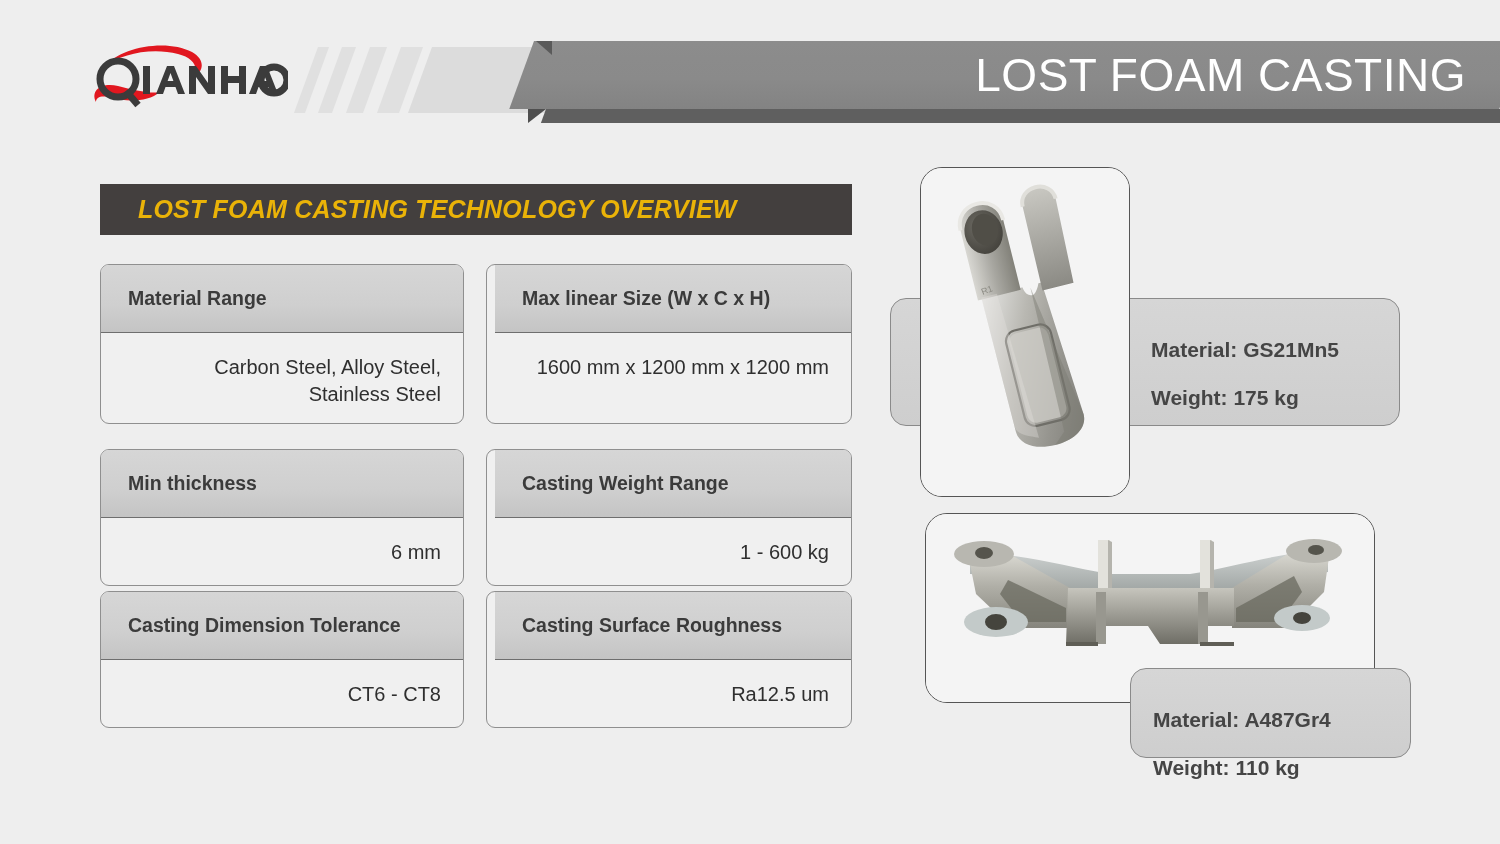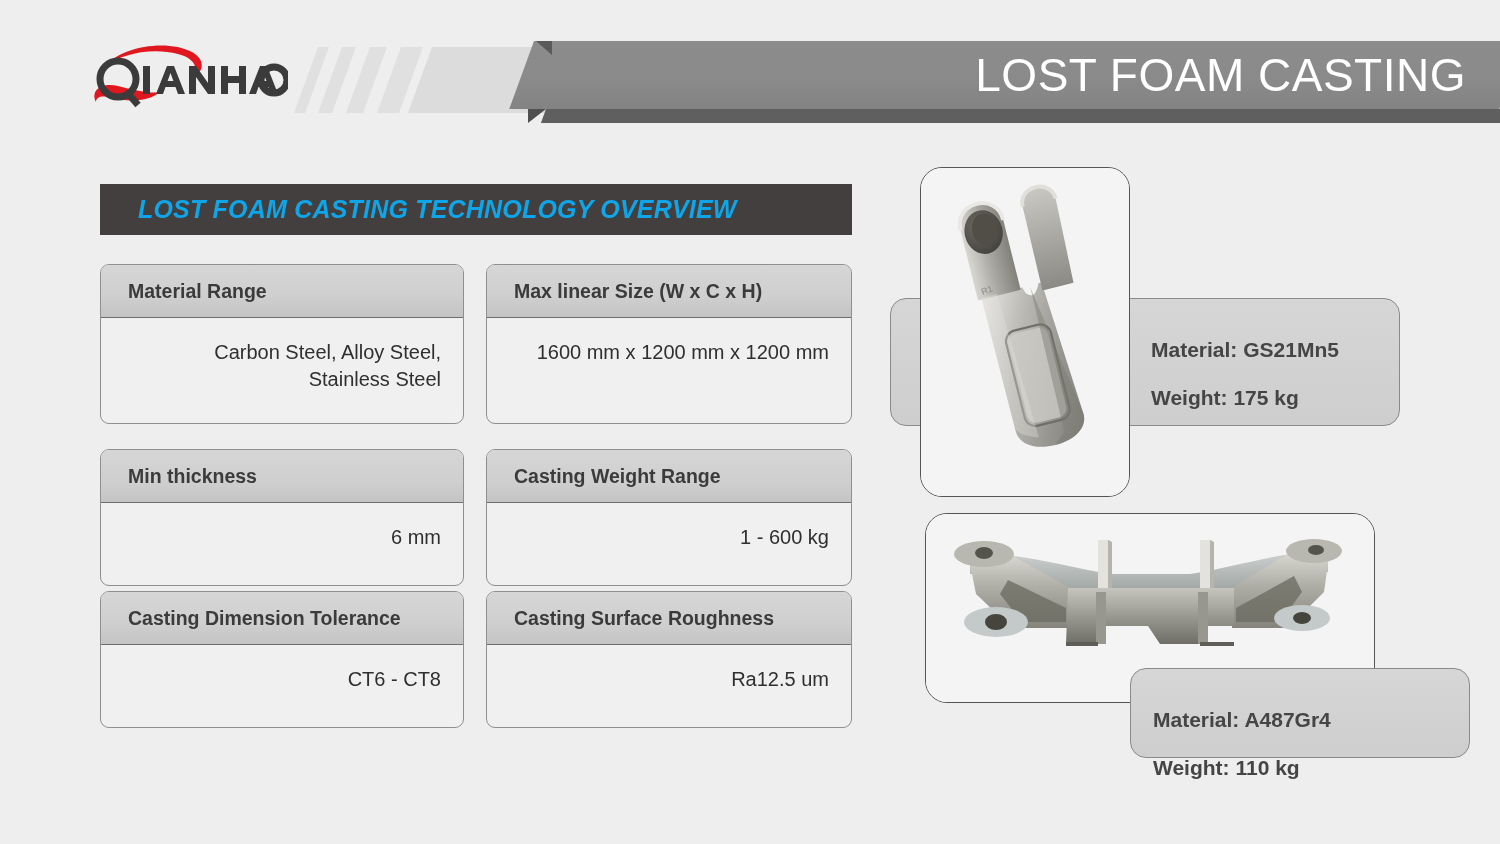--- a/index.html
+++ b/index.html
@@ -96,39 +96,39 @@
   #section-title {
     position: absolute;
     left: 100px; top: 184px;
     width: 752px; height: 51px;
     background: #433f3e;
     display: flex; align-items: center;
     padding-left: 38px;
     box-sizing: border-box;
   }
   #section-title span {
-    color: #0ea5e9;
+    color: #eab308;
     font-size: 25px;
     font-weight: bold;
     font-style: italic;
     letter-spacing: 0.2px;
     white-space: nowrap;
   }
 
   
   .card {
     position: absolute;
     border: 1px solid #8f8f8f;
     border-radius: 9px;
     background: #f0f0f0;
     box-sizing: border-box;
     overflow: hidden;
   }
   .card-head {
-    height: 53px;
+    height: 68px;
     background: linear-gradient(180deg, #d6d6d6 0%, #cfcfcf 60%, #c4c4c4 100%);
     border-bottom: 1px solid #6e6e6e;
     display: flex; align-items: center;
     padding: 0 0 0 27px;
     box-sizing: border-box;
   }
   .card-head span {
     font-size: 19.5px;
     font-weight: bold;
     color: #3b3b3b;
@@ -141,21 +141,21 @@
   .card-body span {
     font-size: 20px;
     color: #2f2f2f;
     line-height: 27px;
     display: block;
     text-align: right;
   }
 
   
   .col-a { left: 100px; width: 364px; }
-  .col-b { left: 486px; width: 366px; }
+  .col-b { left: 486px; width: 366px; padding-left: 8px; }
   .row-1 { top: 264px; height: 160px; }
   .row-2 { top: 449px; height: 137px; }
   .row-3 { top: 591px; height: 137px; }
 
   
   .photo-frame {
     position: absolute;
     border: 1px solid #555555;
     border-radius: 22px;
     background: #f4f4f4;
@@ -167,21 +167,21 @@
 
   .label-box {
     position: absolute;
     background: linear-gradient(180deg, #d6d6d6 0%, #cecece 100%);
     border: 1px solid #8a8a8a;
     border-radius: 16px;
     box-sizing: border-box;
     padding: 18px 0 0 30px;
   }
   #label1 { left: 890px; top: 298px; width: 510px; height: 128px; z-index: 1; padding-left: 260px; }
-  #label2 { left: 1130px; top: 668px; width: 340px; height: 90px; z-index: 5; padding-left: 22px; }
+  #label2 { left: 1130px; top: 668px; width: 281px; height: 90px; z-index: 5; padding-left: 22px; }
   .label-box span {
     display: block;
     font-size: 21px;
     font-weight: bold;
     color: #454545;
     line-height: 30px;
     white-space: nowrap;
     margin-top: 18px;
   }
 

